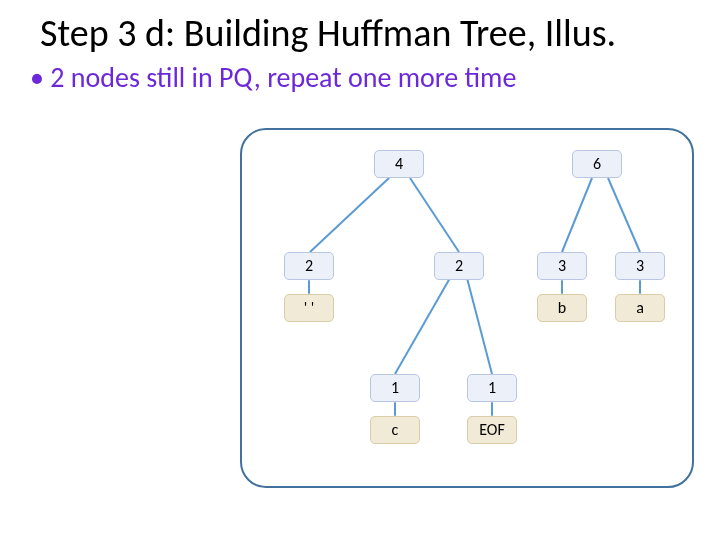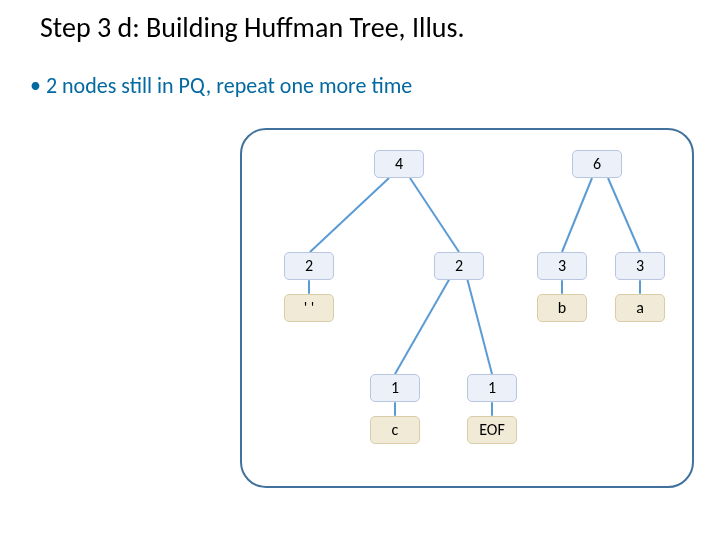--- a/index.html
+++ b/index.html
@@ -1,18 +1,18 @@
 <!DOCTYPE html>
 <html><head>
 <meta charset="utf-8">
 <style>
   html,body{margin:0;padding:0;background:#fff;font-family:"Calibri","Segoe UI",Arial,sans-serif;}
   .slide{position:relative;width:720px;height:540px;}
-  .title{position:absolute;left:40px;top:10px;width:640px;font-size:28px;color:#000;}
-  .bullet{position:absolute;left:30px;top:72px;font-size:22px;color:#0369a1;}
+  .title{position:absolute;left:40px;top:10px;width:640px;font-size:38px;color:#000;}
+  .bullet{position:absolute;left:30px;top:60px;font-size:28px;color:#6d28d9;}
   .bullet::before{content:"• ";}
   .panel{position:absolute;left:240px;top:128px;width:450px;height:356px;
          border:2px solid #41719c;border-radius:26px;background:#fff;}
   svg.edges{position:absolute;left:0;top:0;pointer-events:none;}
   .node{position:absolute;box-sizing:border-box;border-radius:5px;
         font-size:16px;line-height:1;display:flex;align-items:center;justify-content:center;
         border:1px solid;}
   .freq{background:#ecf0f8;border-color:#b9c6e2;color:#000;}
   .char{background:#f0ead6;border-color:#d8cda8;color:#000;}
   .stem{position:absolute;width:2px;background:#5b9bd5;border-radius:1px;}

